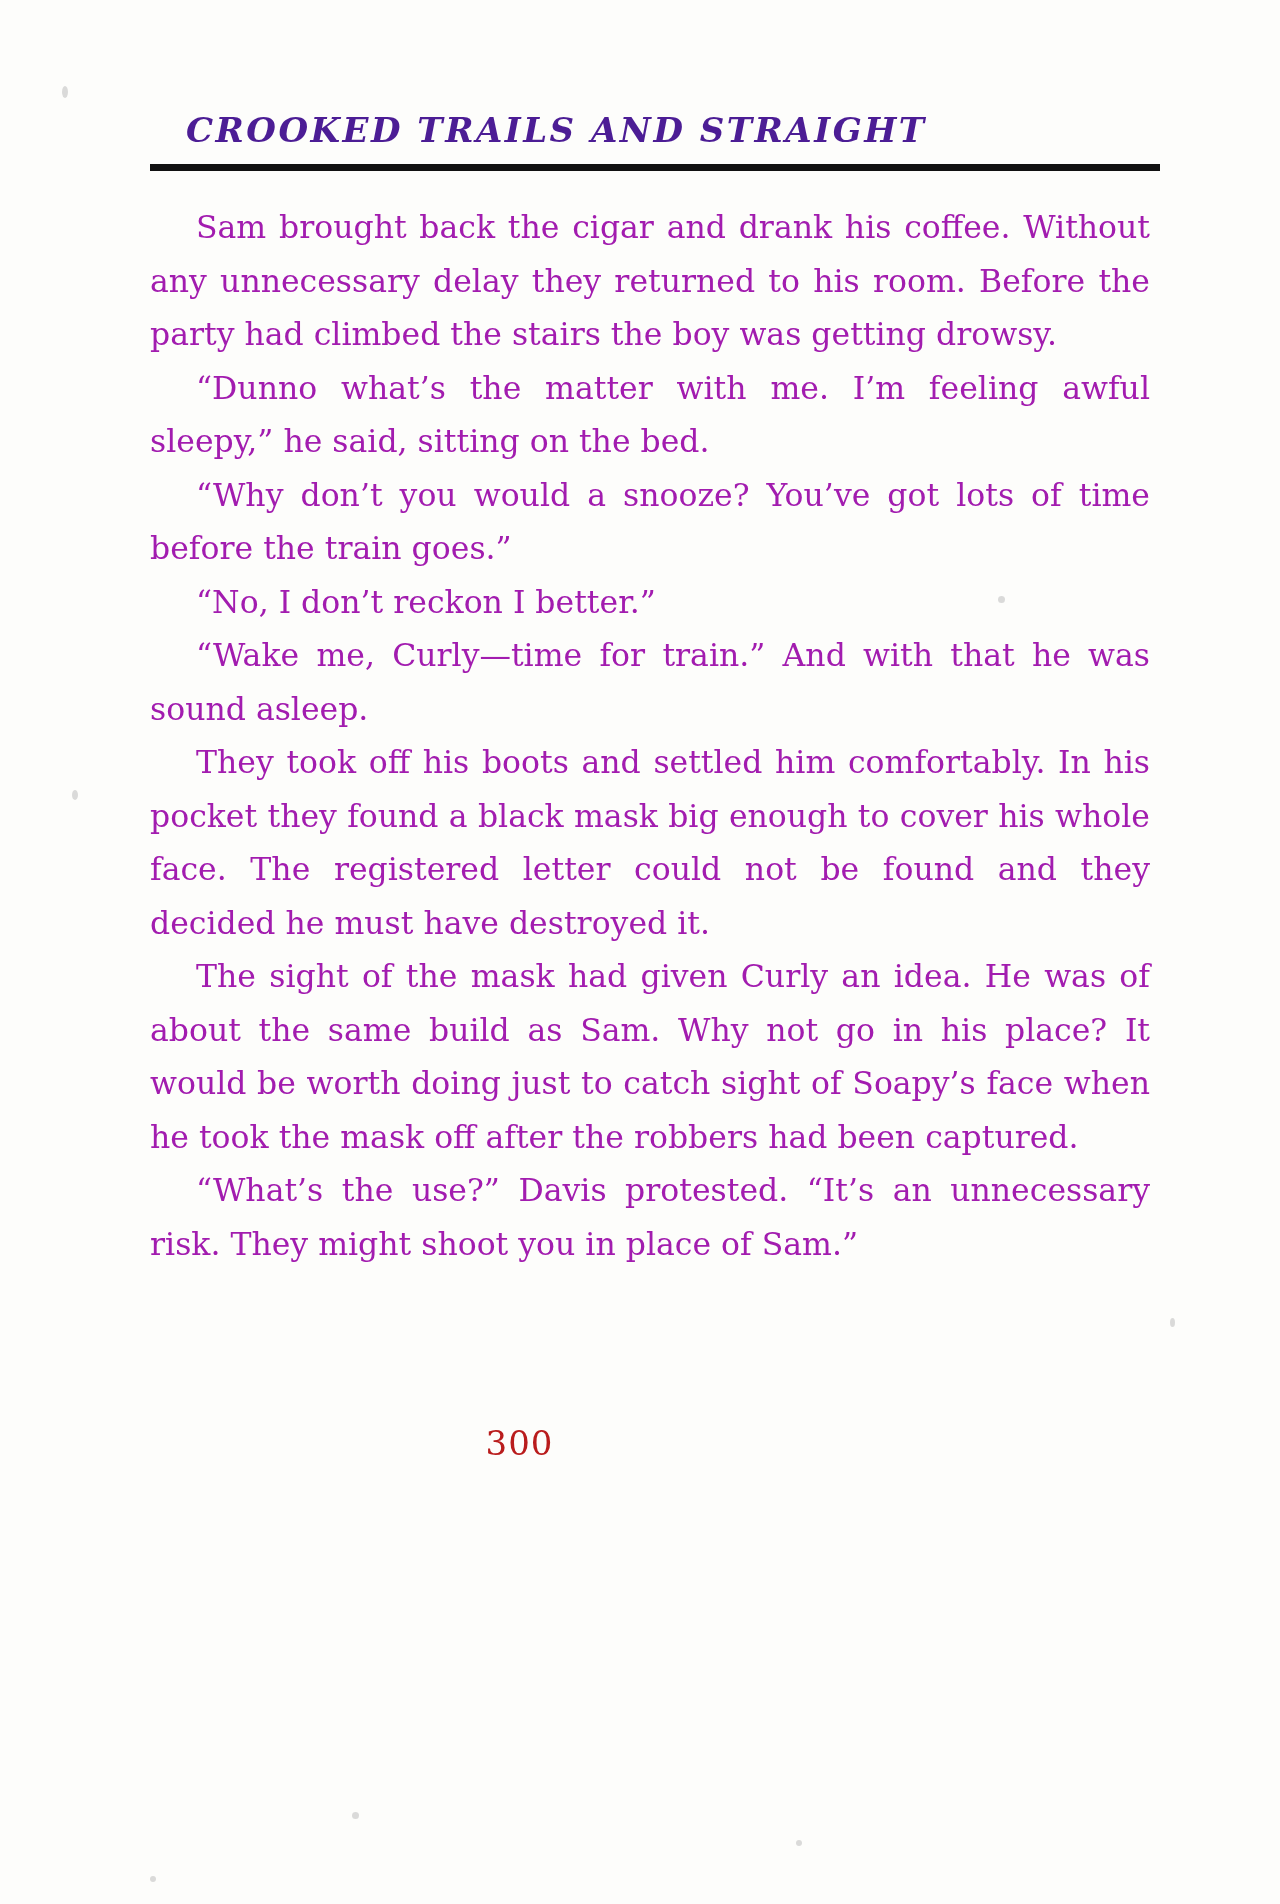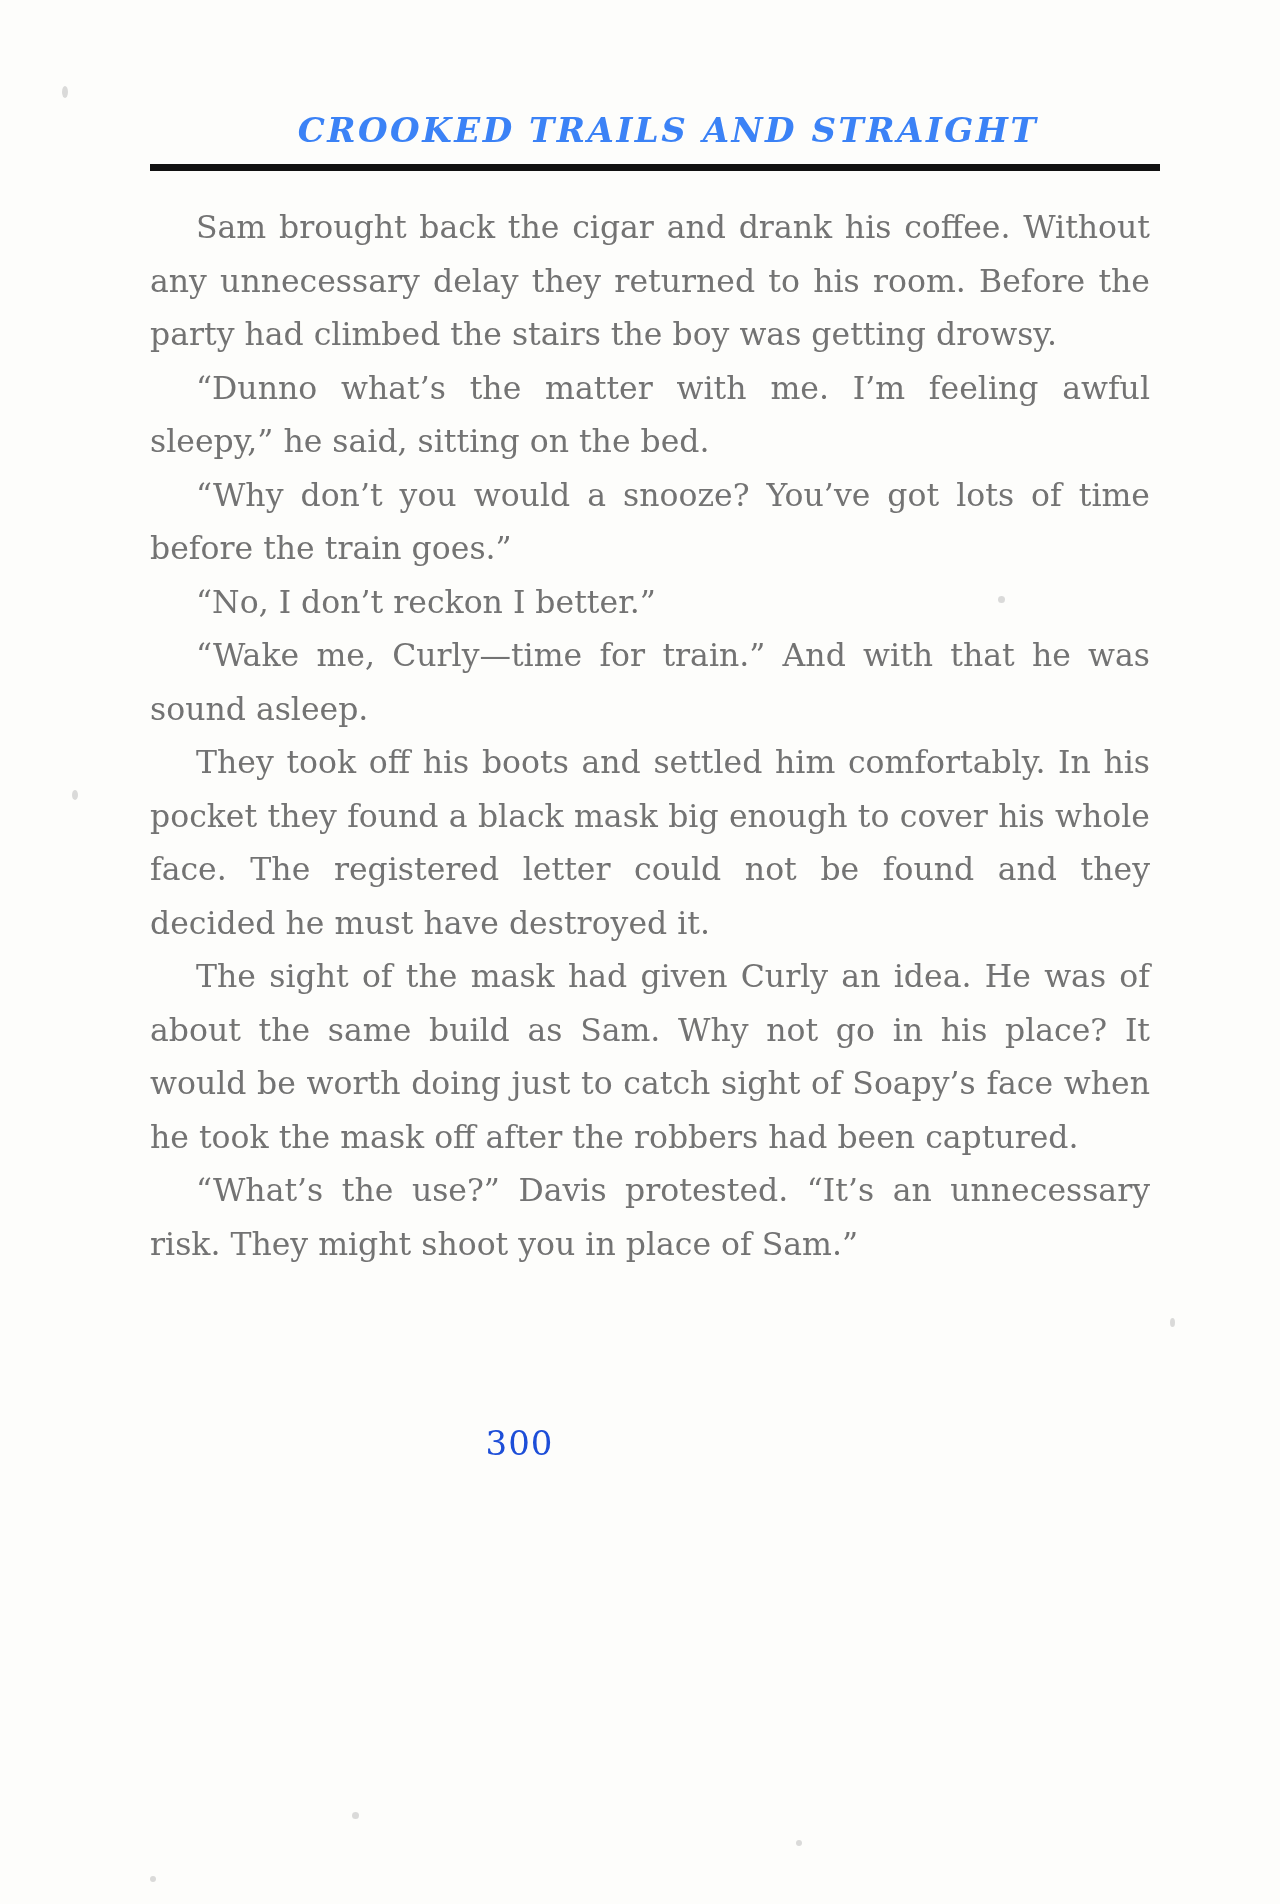--- a/index.html
+++ b/index.html
@@ -28,58 +28,57 @@
     left: 150px;
     top: 110px;
     width: 1010px;
   }
   .running-head {
     font-family: "DejaVu Serif", serif;
     font-style: italic;
     font-weight: 700;
     font-size: 34px;
     letter-spacing: 2.5px;
-    text-align: center;
-    color: #3b82f6;
+    color: #4c1d95;
     padding-left: 36px;
     padding-right: 10px;
     white-space: nowrap;
   }
   .head-rule {
     margin-top: 14px;
     height: 7px;
     background: #111111;
     width: 1010px;
   }
   .body-text {
     margin-top: 30px;
     font-family: "DejaVu Serif", serif;
     font-size: 31.5px;
     line-height: 53.5px;
     text-align: justify;
-    color: #737373;
+    color: #a21caf;
     width: 1000px;
   }
   .body-text p {
     margin: 0;
     text-indent: 46px;
   }
   .last-para {
     text-indent: 60px;
   }
   .folio {
     position: absolute;
     left: 0;
     top: 1423px;
     width: 1039px;
     text-align: center;
     font-family: "DejaVu Serif", serif;
     font-size: 34px;
     letter-spacing: 1px;
-    color: #1d4ed8;
+    color: #b91c1c;
   }
   
   .speck {
     position: absolute;
     background: #bdbdbd;
     border-radius: 50%;
     opacity: .55;
   }
 </style>
 </head>

